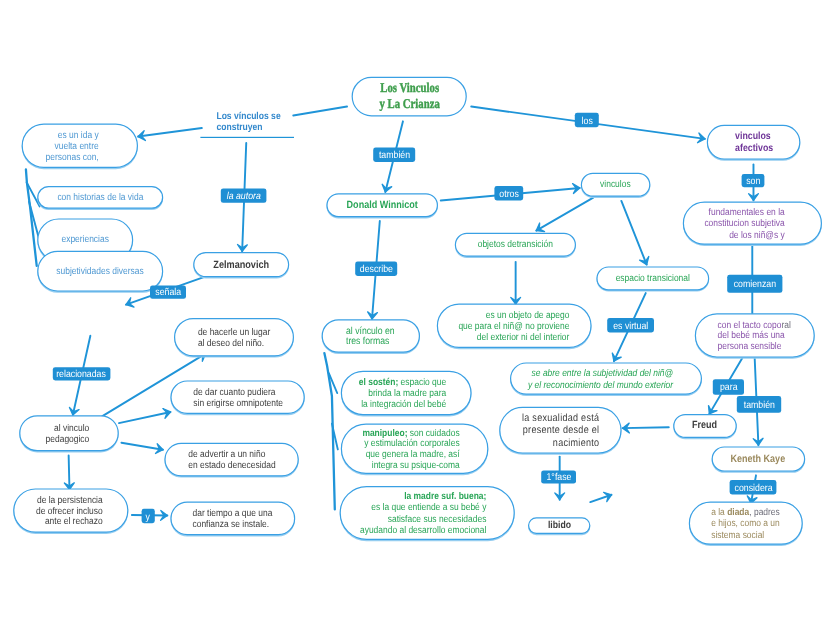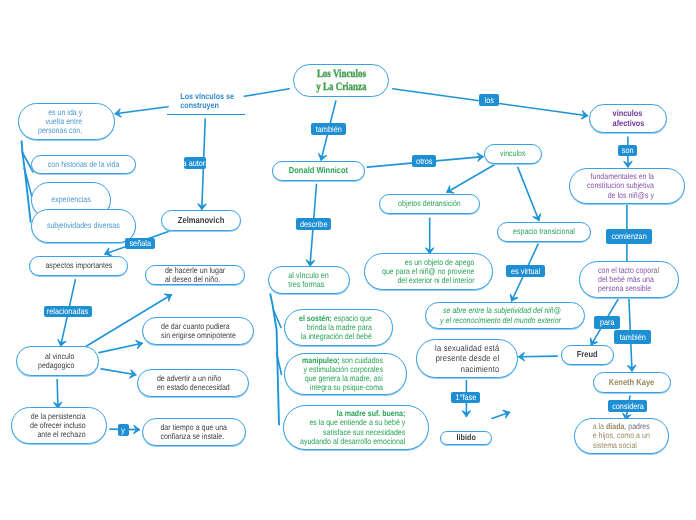--- a/index.html
+++ b/index.html
@@ -108,27 +108,24 @@
     </div>
 <div class="node c" style="left:31px;top:182px;width:80px;height:36px;">
       <span class="txt t-blue" style="font-size:8.20px"><span>experiencias</span></span>
     </div>
 <div class="node c" style="left:31px;top:209px;width:105px;height:34px;">
       <span class="txt t-blue" style="font-size:8.20px"><span>subjetividades diversas</span></span>
     </div>
 <div class="node c" style="left:161px;top:210px;width:80px;height:21px;">
       <span class="txt t-dark b" style="font-size:8.86px"><span>Zelmanovich</span></span>
     </div>
-<div class="node c" style="left:29px;top:256px;width:99px;height:20px;">
-      <span class="txt t-dark" style="font-size:8.20px"><span>aspectos importantes</span></span>
-    </div>
 <div class="node l" style="left:16px;top:346px;width:83px;height:30px;padding-left:21px;">
       <span class="txt t-dark" style="font-size:8.20px"><span>al vinculo</span><br><span>pedagogico</span></span>
     </div>
-<div class="node c" style="left:145px;top:265px;width:100px;height:20px;">
+<div class="node c" style="left:145px;top:265px;width:100px;height:32px;">
       <span class="txt t-dark" style="font-size:8.20px"><span>de hacerle un lugar</span><br><span>al deseo del niño.</span></span>
     </div>
 <div class="node c" style="left:142px;top:317px;width:112px;height:28px;">
       <span class="txt t-dark" style="font-size:8.20px"><span>de dar cuanto pudiera</span><br><span>sin erigirse omnipotente</span></span>
     </div>
 <div class="node c" style="left:137px;top:369px;width:112px;height:28px;">
       <span class="txt t-dark" style="font-size:8.20px"><span>de advertir a un niño</span><br><span>en estado denecesidad</span></span>
     </div>
 <div class="node l" style="left:11px;top:407px;width:96px;height:37px;padding-left:18px;">
       <span class="txt t-dark" style="font-size:8.20px"><span>de la persistencia</span><br><span>de ofrecer incluso</span><br><span>ante el rechazo</span></span>
@@ -189,21 +186,21 @@
     </div>
 <div class="node c" style="left:574px;top:418px;width:95px;height:36px;">
       <span class="txt t-brown" style="font-size:8.20px"><span>a la </span><b>diada</b><span class="dim">, padres</span><br><span>e hijos, como a un</span><br><span> sistema social</span></span>
     </div>
 <div class="lbl" style="left:479px;top:94px;width:20px;height:12px;">
       <span>los</span>
     </div>
 <div class="lbl" style="left:311px;top:123px;width:35px;height:12px;">
       <span>también</span>
     </div>
-<div class="lbl" style="left:184px;top:157px;width:22px;height:12px;">
+<div class="lbl" style="left:184px;top:157px;width:38px;height:12px;font-style:italic;">
       <span>la autora</span>
     </div>
 <div class="lbl" style="left:125px;top:238px;width:30px;height:11px;">
       <span>señala</span>
     </div>
 <div class="lbl" style="left:44px;top:306px;width:48px;height:11px;">
       <span>relacionadas</span>
     </div>
 <div class="lbl" style="left:118px;top:424px;width:11px;height:12px;">
       <span>y</span>

